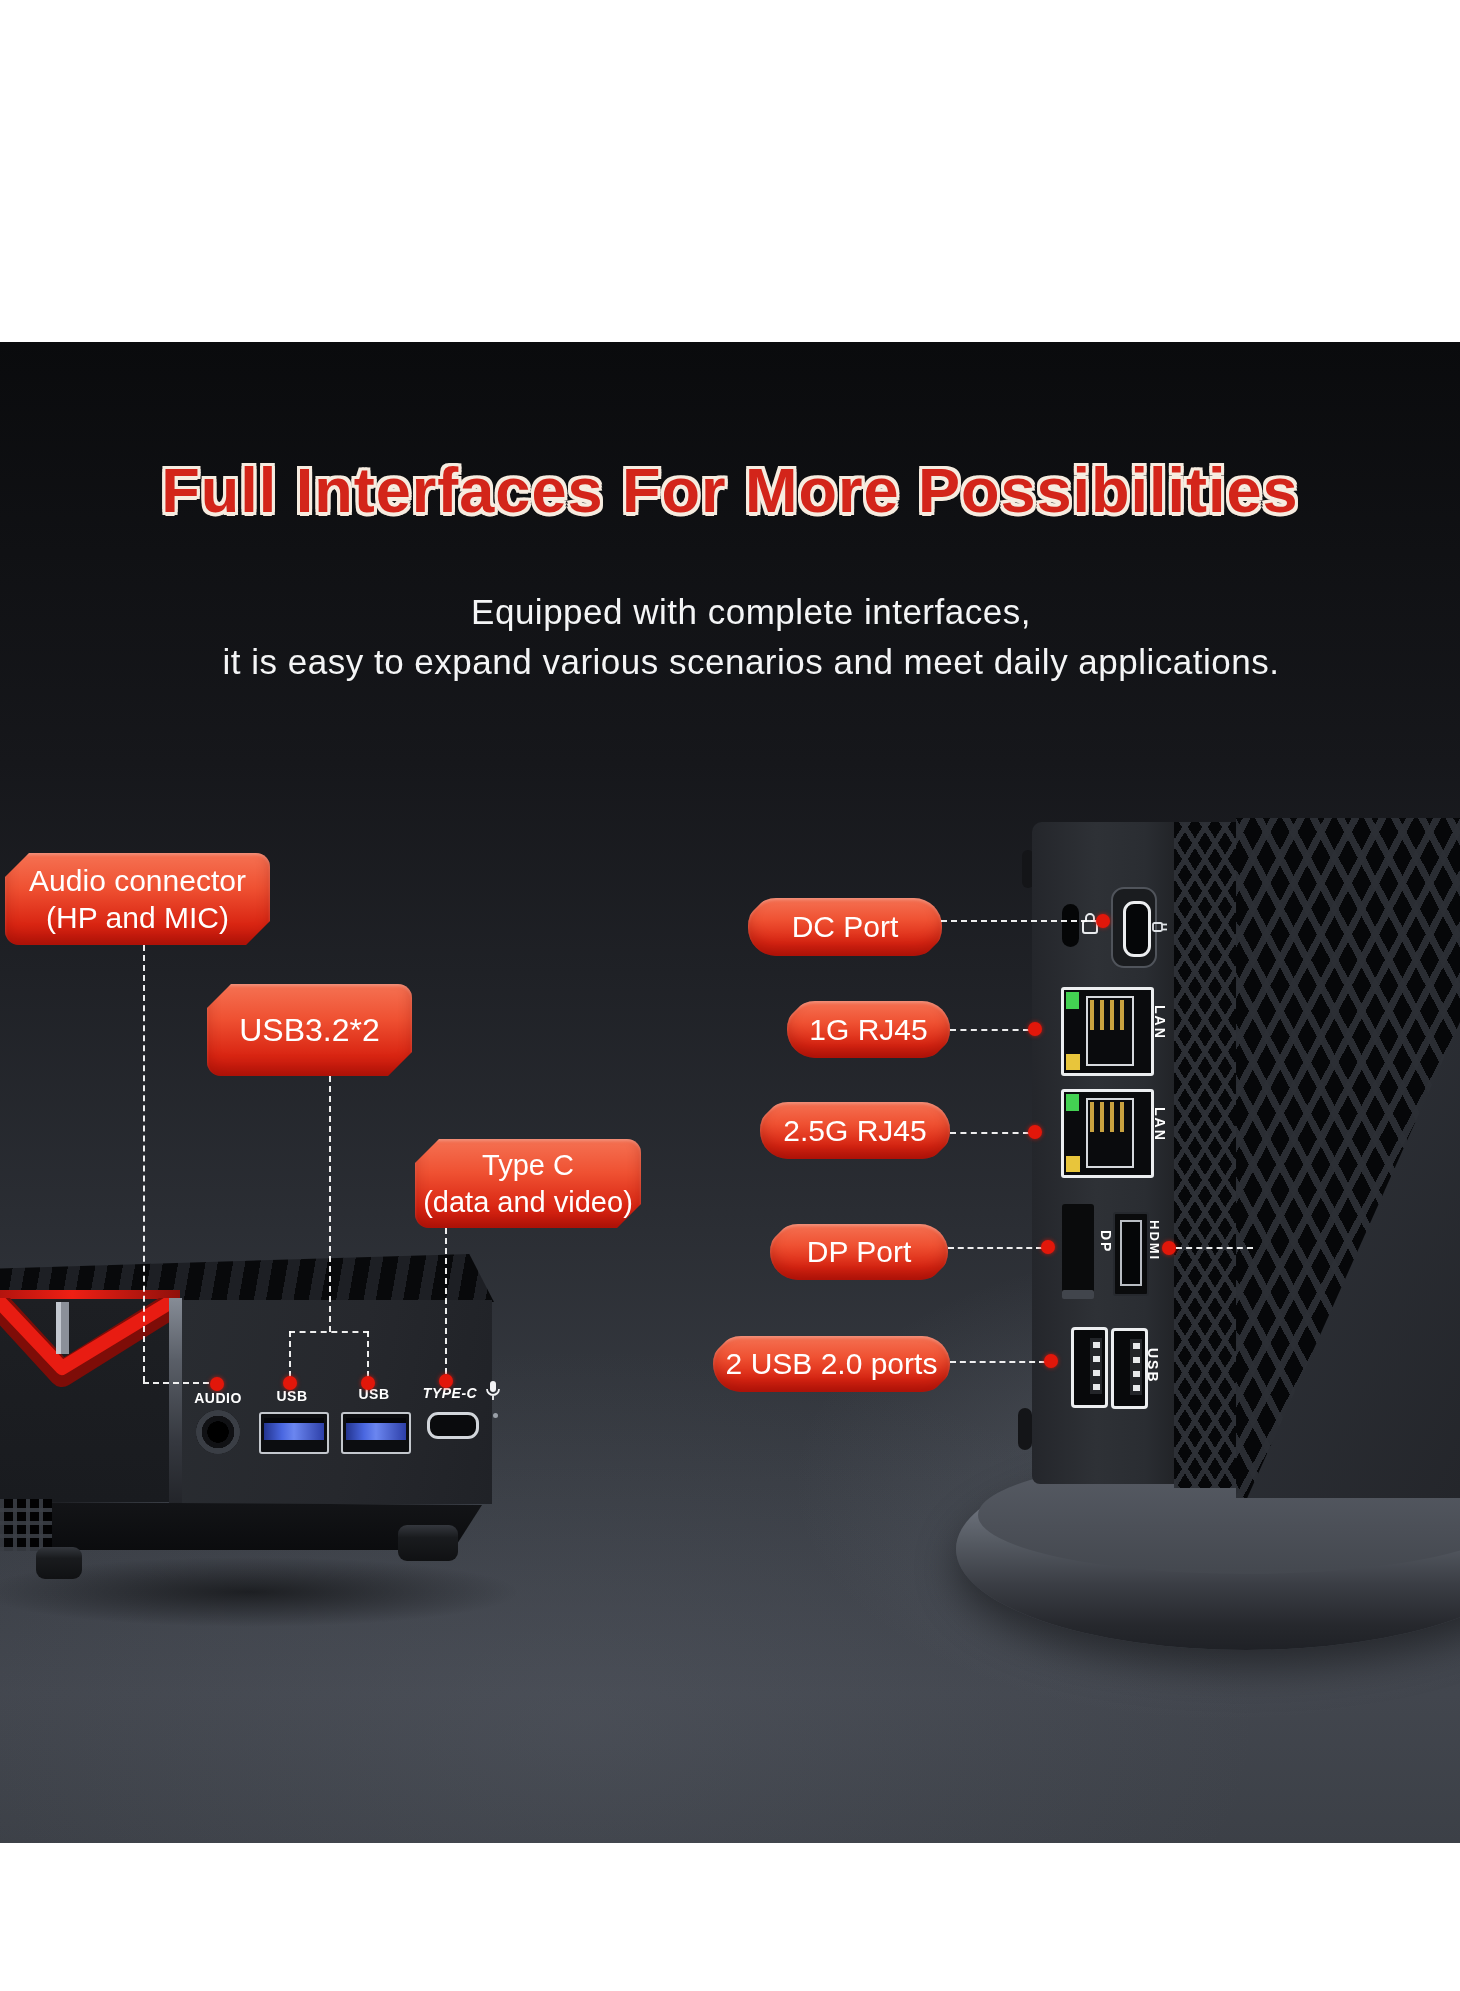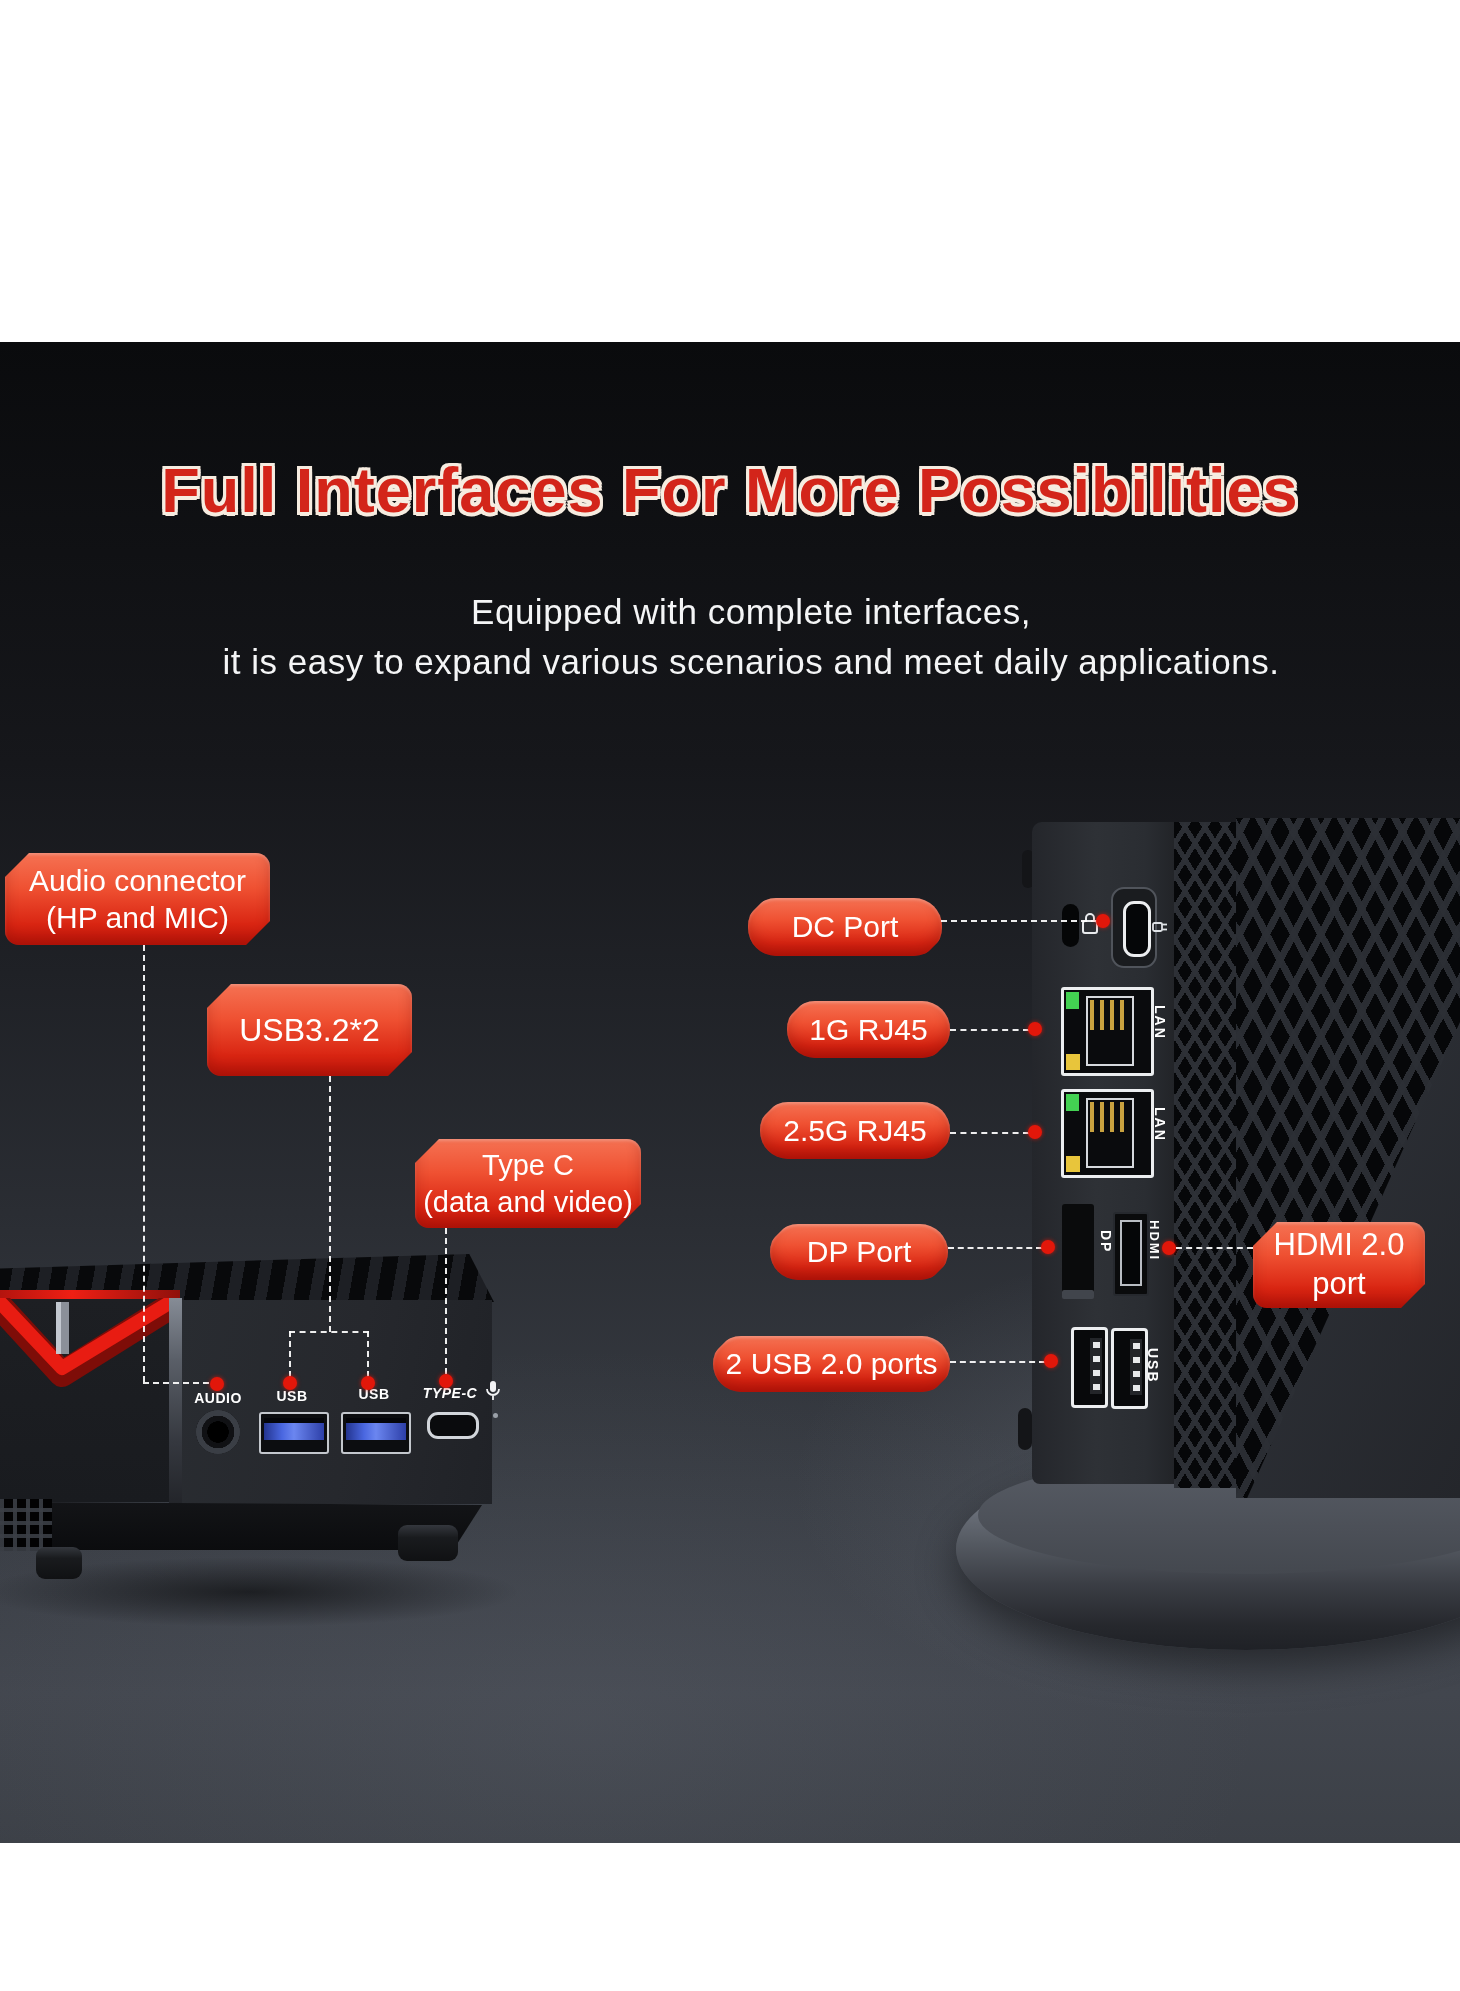--- a/index.html
+++ b/index.html
@@ -261,21 +261,17 @@
     </div>
     <div class="abs dash-h" style="left:948px;top:905px;width:94px;"></div>
     <div class="abs dot" style="left:1041px;top:898px;"></div>
 
     <div class="abs tag small" style="left:713px;top:994px;width:237px;height:56px;font-size:30px;">
       <div>2 USB 2.0 ports</div>
     </div>
     <div class="abs dash-h" style="left:950px;top:1019px;width:95px;"></div>
     <div class="abs dot" style="left:1044px;top:1012px;"></div>
 
-    <div class="abs tag" style="left:1253px;top:880px;width:172px;height:86px;font-size:31px;">
-      <div>HDMI 2.0</div>
-      <div>port</div>
-    </div>
     <div class="abs dot" style="left:1162px;top:899px;"></div>
     <div class="abs dash-h" style="left:1176px;top:905px;width:77px;"></div>
 
   </div>
 </div>
 
 </body></html>

